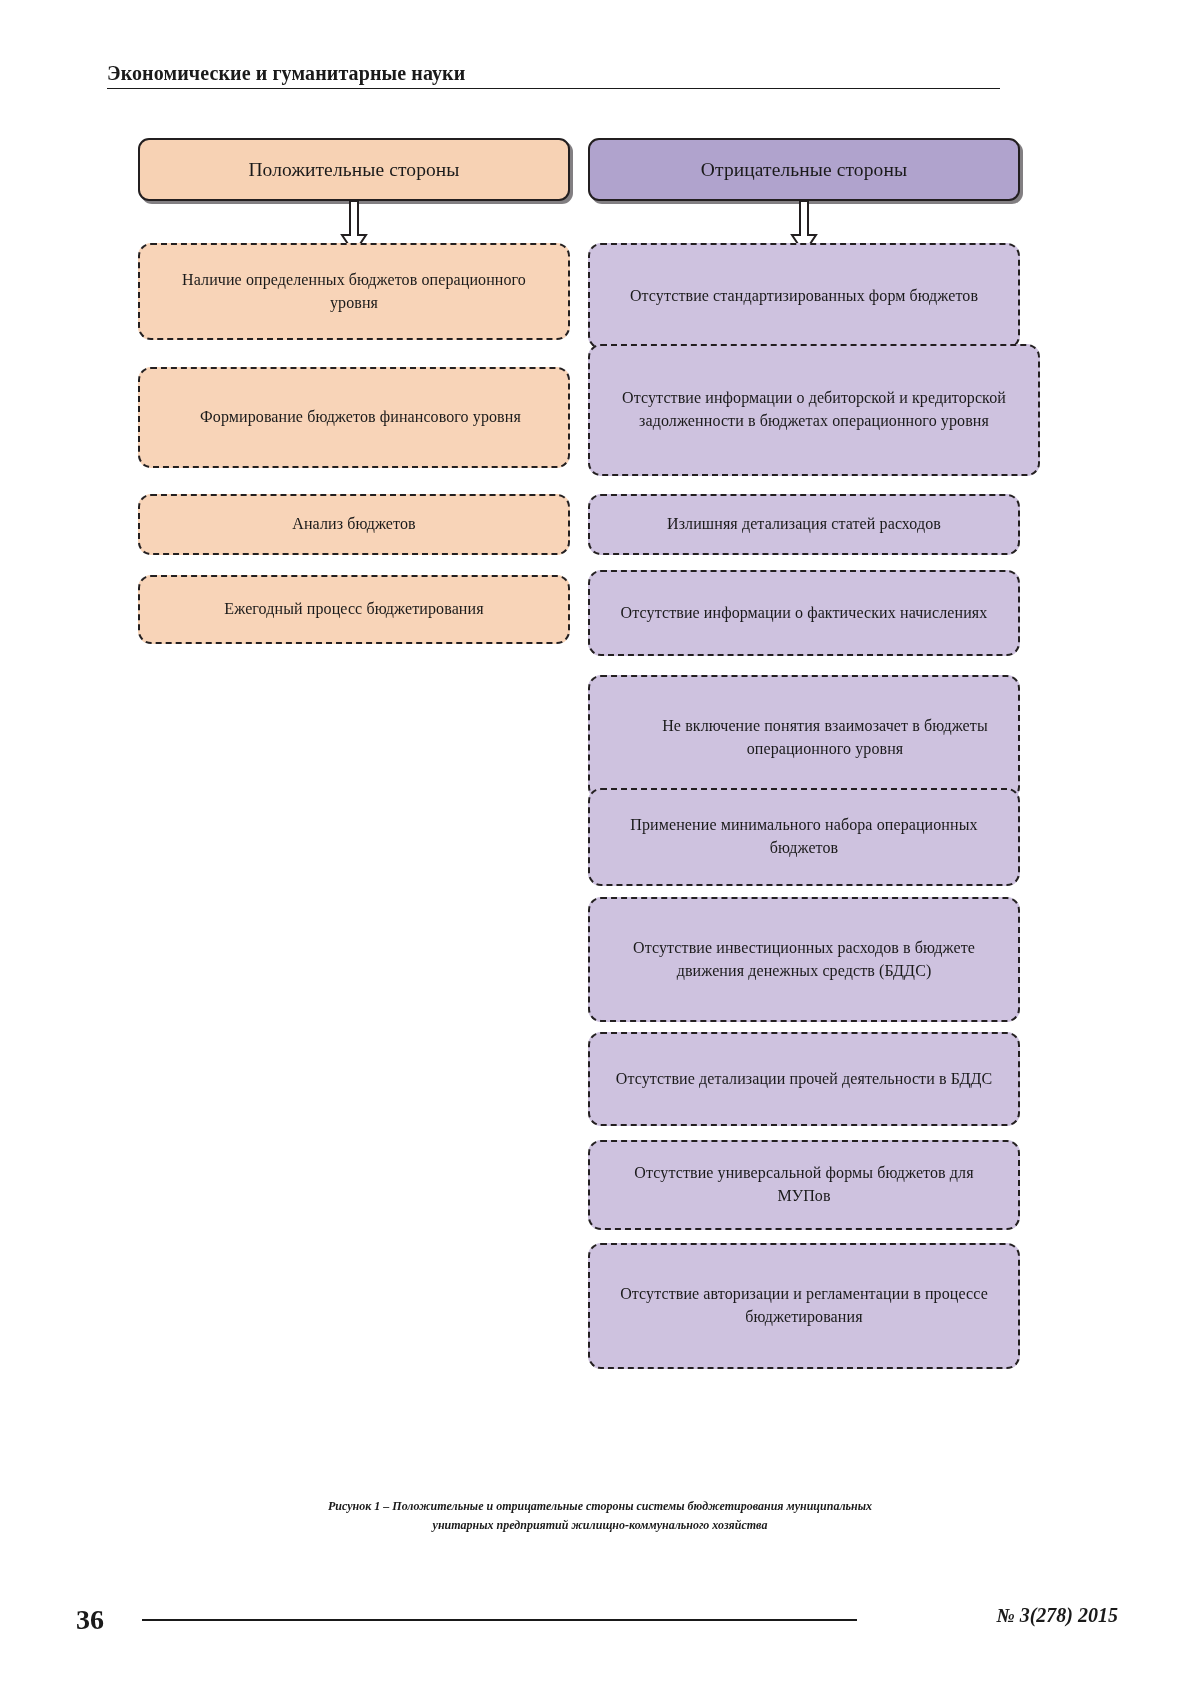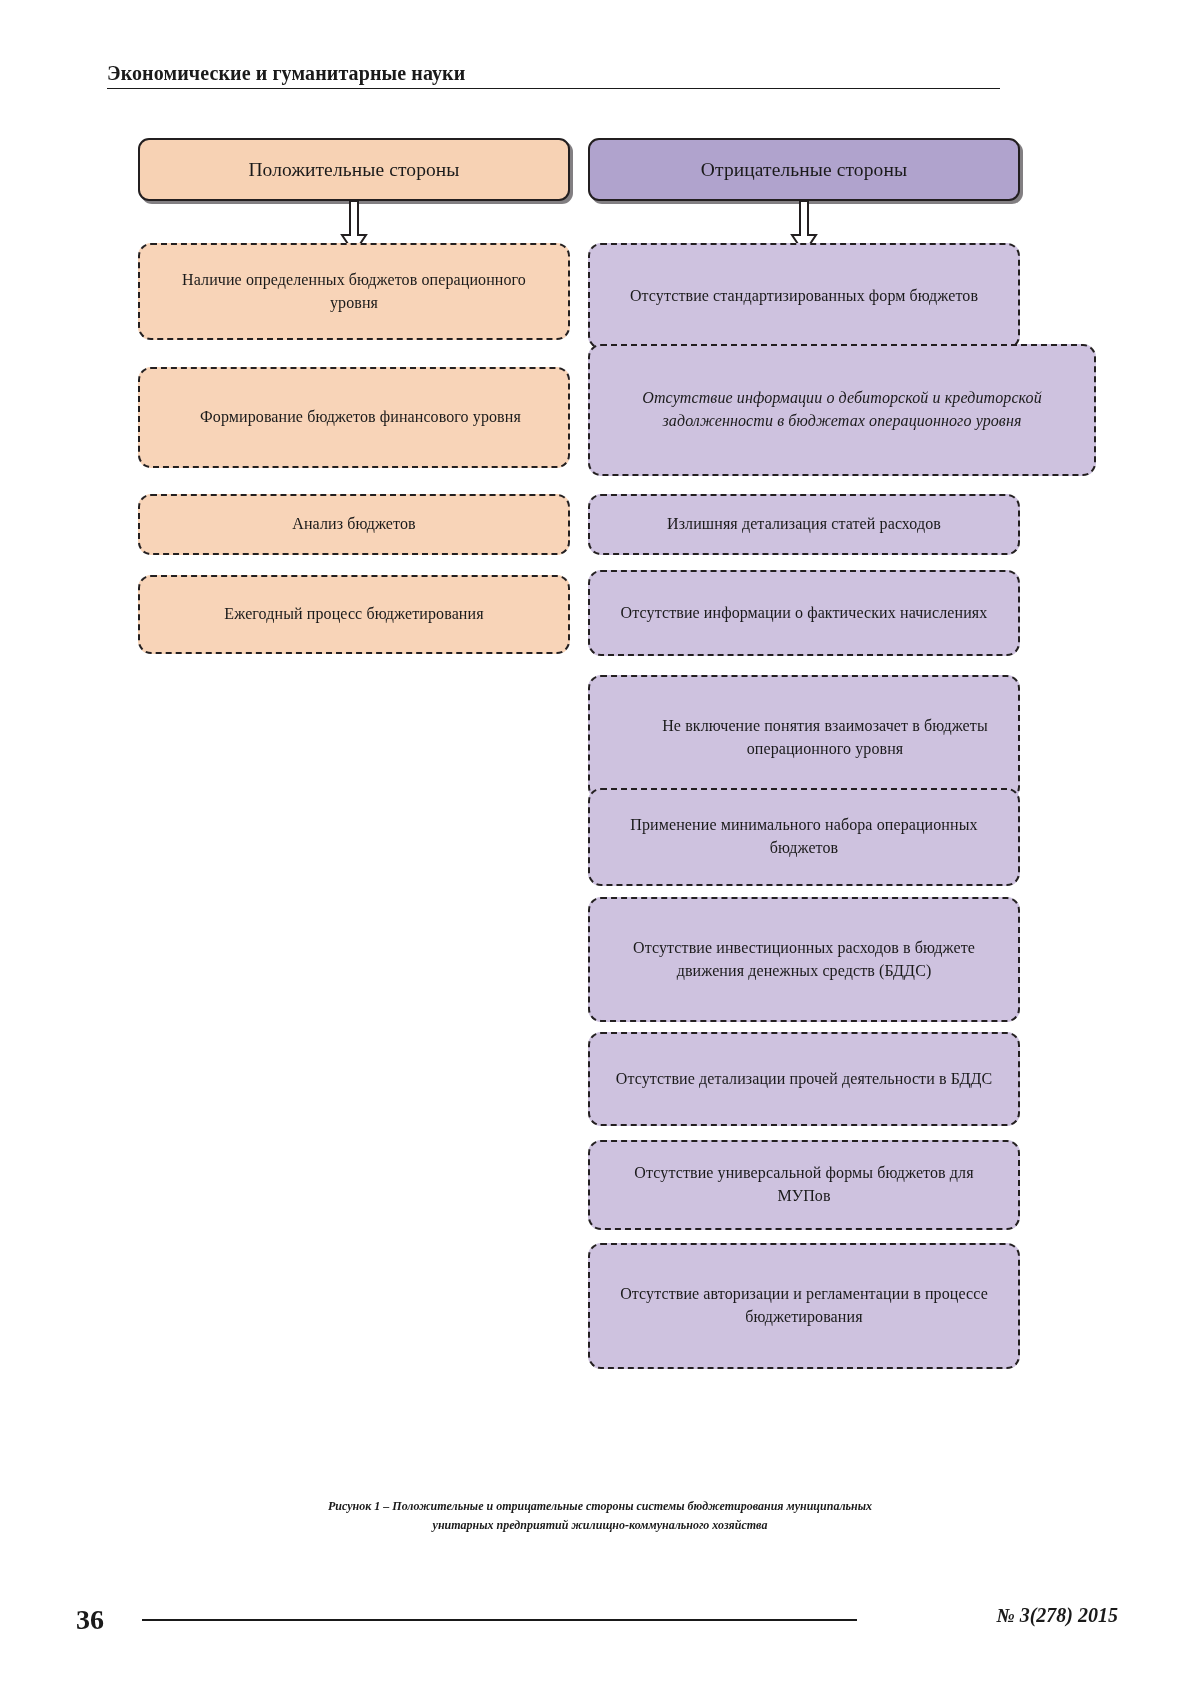--- a/index.html
+++ b/index.html
@@ -173,21 +173,21 @@
     </div>
 
     <div class="node item peach-item" style="left:0; top:367px; width:432px; height:101px;padding-left:13px;">
       <span class="node-text">Формирование бюджетов финансового уровня</span>
     </div>
 
     <div class="node item peach-item" style="left:0; top:494px; width:432px; height:61px;">
       <span class="node-text">Анализ бюджетов</span>
     </div>
 
-    <div class="node item peach-item" style="left:0; top:575px; width:432px; height:79px;">
+    <div class="node item peach-item" style="left:0; top:575px; width:432px; height:69px;">
       <span class="node-text">Ежегодный процесс бюджетирования</span>
     </div>
 
   </div>
 
   <div class="col col-right">
 
     <div class="node head purple-head" style="left:0; top:138px; width:432px; height:63px;">
       <span class="node-text">Отрицательные стороны</span>
     </div>
@@ -195,21 +195,21 @@
     <div class="arrow" style="left:201px; top:201px;">
       <svg viewBox="0 0 30 54" xmlns="http://www.w3.org/2000/svg">
         <path d="M11 0 L11 34 L3 34 L15 52 L27 34 L19 34 L19 0 Z" fill="#ffffff" stroke="#231f20" stroke-width="2"></path>
       </svg>
     </div>
 
     <div class="node item purple-item" style="left:0; top:243px; width:432px; height:106px;">
       <span class="node-text">Отсутствие стандартизированных форм бюджетов</span>
     </div>
 
-    <div class="node item purple-item" style="left:0; top:344px; width:508px; height:132px;font-style:italic;">
+    <div class="node item purple-item" style="left:0; top:344px; width:452px; height:132px;">
       <span class="node-text">Отсутствие информации о дебиторской и кредиторской задолженности в бюджетах операционного уровня</span>
     </div>
 
     <div class="node item purple-item" style="left:0; top:494px; width:432px; height:61px;">
       <span class="node-text">Излишняя детализация статей расходов</span>
     </div>
 
     <div class="node item purple-item" style="left:0; top:570px; width:432px; height:86px;">
       <span class="node-text">Отсутствие информации о фактических начислениях</span>
     </div>

